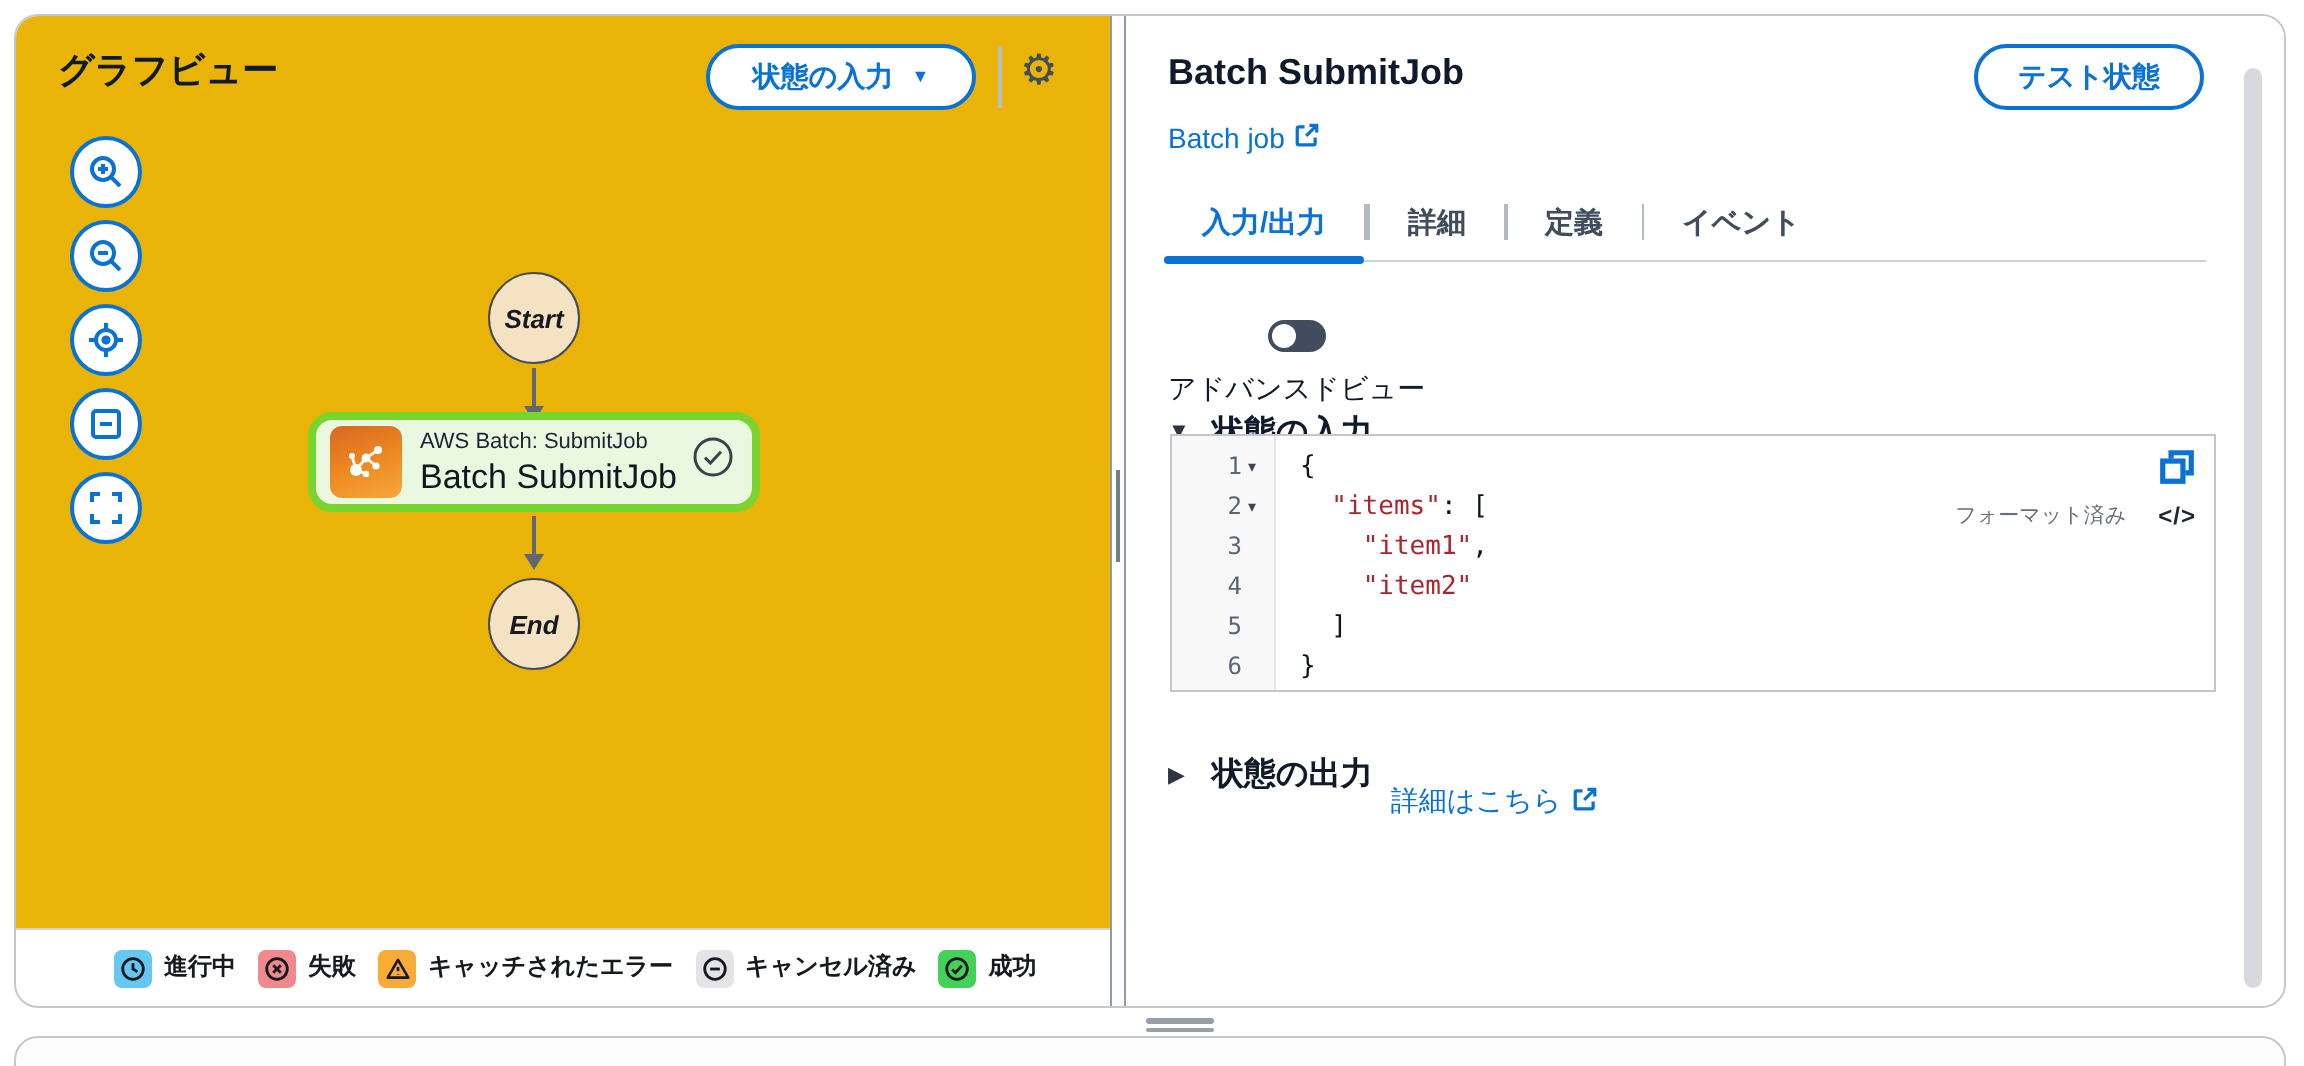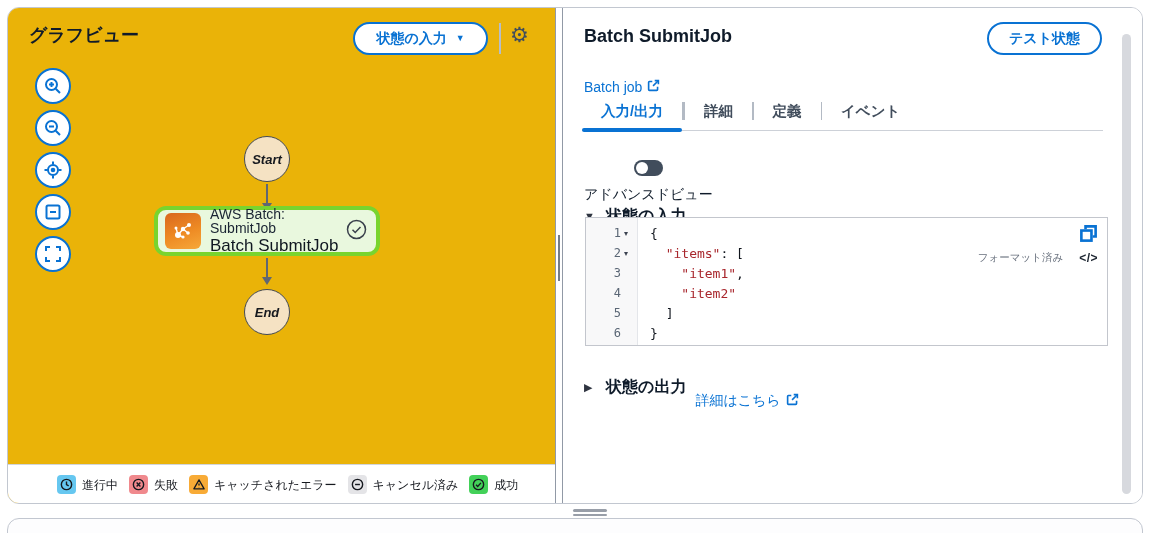--- a/index.html
+++ b/index.html
@@ -29,44 +29,44 @@
     background:#f5e2c3; border:1.5px solid #454b55; display:flex; align-items:center; justify-content:center;
     font-size:13px; font-weight:600; color:#16191f; cursor:pointer;font-style:italic; }
   .arrow { position:absolute; left:252px; }
   .batch-node { position:absolute; left:146px; top:198px; width:226px; height:50px;
     background:#e9f8de; border:4px solid #79d42e; border-radius:12px;
     display:flex; align-items:center; padding:0 9px 0 7px; cursor:pointer; }
   .batch-icon { width:36px; height:36px; border-radius:6px; flex:none;
     background:linear-gradient(160deg,#d9671e 0%,#ee8b24 55%,#f6a83a 100%);
     display:flex; align-items:center; justify-content:center; }
   .node-texts { margin-left:9px; flex:1; min-width:0; }
-  .node-service { font-size:14px; line-height:14px; color:#1a2433; }
+  .node-service { font-size:11px; line-height:14px; color:#1a2433; }
   .node-title { font-size:17px; line-height:21px; font-weight:500; color:#0f1720; white-space:nowrap; }
   .node-check { flex:none; }
 
   .legend-bar { position:absolute; left:0; right:0; bottom:0; height:39px;
     border-top:1.5px solid #d1d5da; display:flex; align-items:center; padding-left:49px; gap:11px; background:#fff; }
-  .legend-item { display:flex; align-items:flex-end; gap:6px; font-size:12px; color:#16191f; }
+  .legend-item { display:flex; align-items:flex-start; gap:6px; font-size:12px; color:#16191f;font-weight:bold; }
   .licon { width:19px; height:19px; border-radius:4px; display:flex; align-items:center; justify-content:center; flex:none; }
   .bg-blue{background:#66c7f0;} .bg-red{background:#f0898d;} .bg-orange{background:#f8ab36;}
   .bg-gray{background:#e4e4e7;} .bg-green{background:#43d159;}
 
   .split-handle { position:absolute; left:548px; top:227px; width:9px; height:46px;
     display:flex; justify-content:center; gap:2px; cursor:col-resize; background:#fff; }
   .split-handle i { width:1.5px; height:46px; background:#747c89; }
 
   
   .right-panel { position:absolute; left:554px; right:0; top:0; bottom:0;
     border-left:1.5px solid #9199a6; background:#fff; }
   .rp-title { position:absolute; left:21px; top:18px; font-size:18px; font-weight:700; color:#0f1b2a; }
   .test-btn { position:absolute; right:40px; top:14px; height:33px; padding:0 20px;
     border:2px solid #0972d3; border-radius:17px; background:#fff; color:#0972d3;
     font-size:14px; font-weight:700; display:flex; align-items:center; cursor:pointer; font-family:inherit; }
   .link { color:#0972d3; display:inline-flex; align-items:center; gap:5px; cursor:pointer; }
-  .resource-link { position:absolute; left:21px; top:53px; font-size:14px; font-weight:500;margin-top:18px; }
+  .resource-link { position:absolute; left:21px; top:53px; font-size:14px; font-weight:500; }
 
   .tabs-row { position:absolute; left:19px; right:39px; top:84px; height:39px;
     border-bottom:1.5px solid #cdd1d8; display:flex; align-items:stretch; }
   .tab { padding:0 19px; display:flex; align-items:center; font-size:14.5px; font-weight:700;
     color:#414d5c; position:relative; cursor:pointer; white-space:nowrap; }
   .tab.active { color:#0972d3; }
   .tab.active::after { content:""; position:absolute; left:0; right:0; bottom:-2px; height:4px;
     background:#0972d3; border-radius:2px; }
   .tab-sep { width:1.5px; background:#b3bac4; margin:10px 0; }
 

